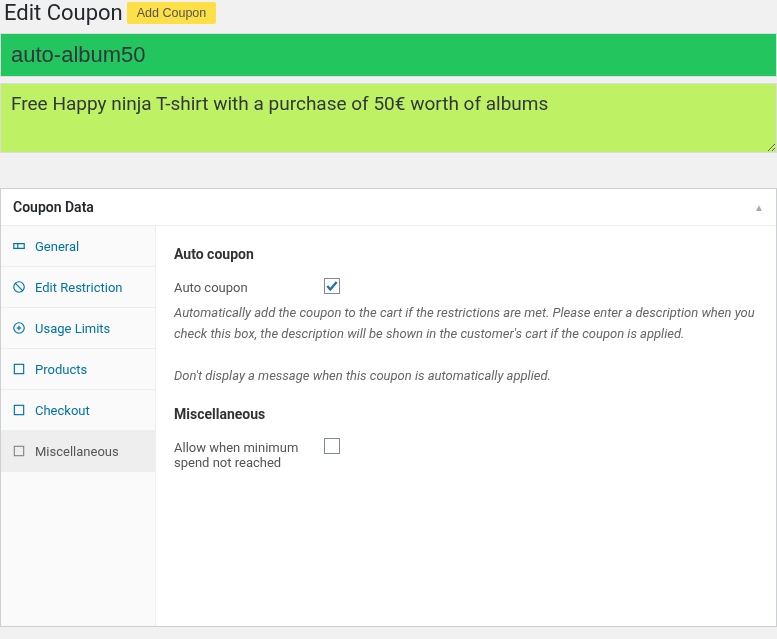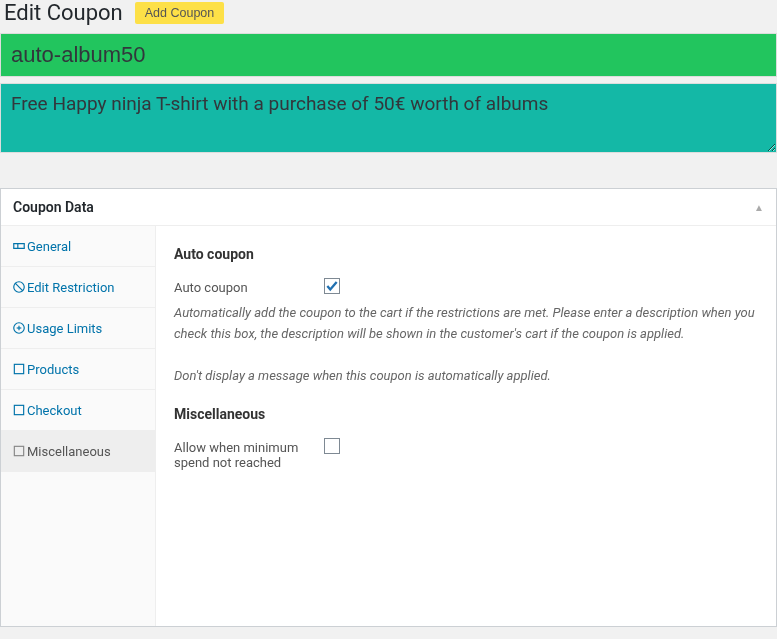--- a/index.html
+++ b/index.html
@@ -1,30 +1,30 @@
 <!DOCTYPE html>
 <html><head>
   <meta charset="utf-8">
   <style>
     * { box-sizing: border-box; margin: 0; padding: 0; }
     body { font-family: -apple-system, "Segoe UI", Roboto, Helvetica, Arial, sans-serif; font-size: 13px; color: #444; background: #f1f1f1; }
     .wrap { padding: 0; }
-    .header { display: flex; align-items: center; gap: 12px; padding: 0 4px 8px 4px; }
+    .header { display: flex; align-items: center; gap: 4px; padding: 0 4px 8px 4px; }
     .header h1 { font-size: 22px; font-weight: 400; color: #23282d; }
     .add-btn { background: #fde047; border: none; padding: 4px 10px; font-size: 12.5px; color: #555; cursor: pointer; border-radius: 2px; }
     .title-input { width: 100%; font-size: 22px; padding: 8px 10px; border: 1px solid #ddd; background: #22c55e; color: #32373c; margin-bottom: 6px; }
-    .desc-area { width: 100%; font-size: 19px; padding: 8px 10px; border: 1px solid #ddd; background: #14b8a6; color: #32373c; resize: vertical; height: 70px; font-family: inherit; }
+    .desc-area { width: 100%; font-size: 19px; padding: 8px 10px; border: 1px solid #ddd; background: #bef264; color: #32373c; resize: vertical; height: 70px; font-family: inherit; }
     .spacer { height: 32px; }
     .panel { background: #fff; border: 1px solid #ccd0d4; position: relative; }
     .panel-head { display: flex; align-items: center; justify-content: space-between; border-bottom: 1px solid #eee; padding: 10px 12px; }
     .panel-head h2 { font-size: 14px; font-weight: 600; color: #23282d; }
     .toggle-ind { color: #aaa; font-size: 10px; cursor: pointer; }
     .panel-body { display: flex; min-height: 400px; }
     .tabs { width: 155px; border-right: 1px solid #eee; background: #fafafa; }
-    .tab-item { display: flex; align-items: center; padding: 12px 10px; border-bottom: 1px solid #eee; color: #0073aa; cursor: pointer; font-size: 13px; }
+    .tab-item { display: flex; align-items: center; gap: 8px; padding: 12px 10px; border-bottom: 1px solid #eee; color: #0073aa; cursor: pointer; font-size: 13px; }
     .tab-item.active { background: #eee; color: #555; }
     .tab-item.active .tab-icon { color: #888; }
     .tab-icon { width: 16px; height: 16px; display: inline-flex; align-items: center; justify-content: center; color: #0073aa; flex-shrink: 0; }
     .tab-icon svg { width: 14px; height: 14px; }
     .content { flex: 1; padding: 14px 18px 24px 18px; }
     .section-h { font-size: 14px; font-weight: 700; color: #333; margin: 6px 0 16px 0; }
     .field-row { display: flex; align-items: flex-start; margin-bottom: 6px; }
     .field-label { width: 150px; color: #555; font-size: 13px; padding-top: 2px; padding-right: 6px; }
     .field-ctrl { flex: 1; }
     .field-help { font-style: italic; color: #666; font-size: 13px; line-height: 1.65; margin-bottom: 20px; }

